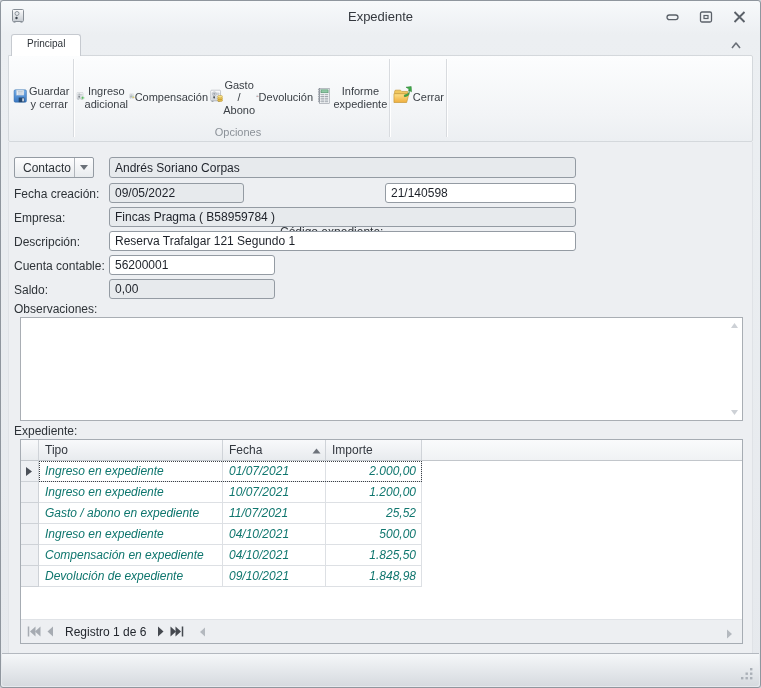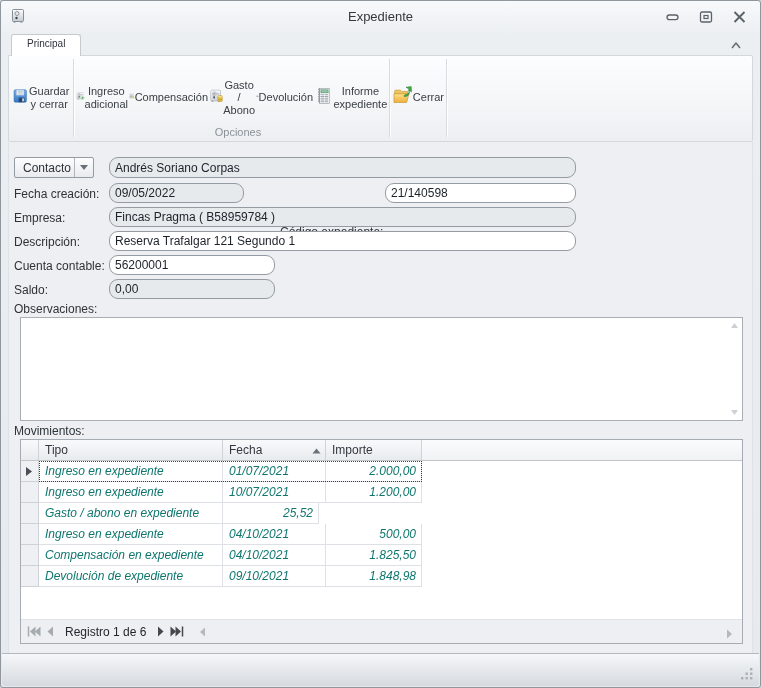--- a/index.html
+++ b/index.html
@@ -36,21 +36,21 @@
                     text-align:center; font-size:11px; color:#8b9198; }
 
   
   .main { position:absolute; top:141px; left:7px; right:7px; height:512px;
           background:#edeff2; border:1px solid #dfe2e6; border-top:none; }
 
   .flabel { position:absolute; font-size:12px; color:#2e3338; white-space:nowrap; }
 
   .field { position:absolute; height:20px; border:1px solid #949ba3; background:#ffffff;
            font-family:"Liberation Sans", sans-serif; font-size:12px; color:#1d2129;
-           padding:0 5px; border-radius:9px; }
+           padding:0 5px; border-radius:3px; }
   .field.ro { background:#e7eaed; }
 
   
   .split-btn { position:absolute; left:13px; top:156px; width:80px; height:21px; display:flex;
                border:1px solid #949ba3; border-radius:2px; background:linear-gradient(#fdfdfe,#e8ebee); }
   .split-main { flex:1; font-size:12px; color:#2e3338; display:flex; align-items:center; padding-left:8px; }
   .split-arrow { width:19px; border-left:1px solid #b0b5bb; display:flex; align-items:center; justify-content:center; }
 
   
   .textarea-wrap { position:absolute; left:19px; top:316px; width:723px; height:104px;
@@ -329,21 +329,21 @@
   <div class="textarea-wrap">
     <textarea style=""></textarea>
     <svg class="ta-arrow up" width="9" height="7" viewBox="0 0 9 7">
         <path d="M4.5 1 L8 6 H1 Z" fill="#cdd1d6"></path>
       </svg>
     <svg class="ta-arrow down" width="9" height="7" viewBox="0 0 9 7">
         <path d="M4.5 6 L1 1 H8 Z" fill="#cdd1d6"></path>
       </svg>
   </div>
 
-  <div class="flabel" style="left:13px; top:423px;">Movimientos:</div>
+  <div class="flabel" style="left:13px; top:423px;">Expediente:</div>
 
   <div class="grid">
     <div class="g-header">
       <div class="g-hcell hc-ind"></div>
       <div class="g-hcell hc-tipo">Tipo</div>
       <div class="g-hcell hc-fecha">
         <span>Fecha</span>
         <svg class="sort-icon" width="9" height="6" viewBox="0 0 9 6">
             <path d="M4.5 0.5 L8.5 5.5 H0.5 Z" fill="#6d727a"></path>
           </svg>
@@ -369,20 +369,21 @@
       <div class="row-cells">
         <div class="g-cell c-tipo">Ingreso en expediente</div>
         <div class="g-cell c-fecha">10/07/2021</div>
         <div class="g-cell c-importe">1.200,00</div>
       </div>
     </div>
     <div class="g-row">
       <div class="ind-cell"></div>
       <div class="row-cells">
         <div class="g-cell c-tipo">Gasto / abono en expediente</div>
+        <div class="g-cell c-fecha">11/07/2021</div>
         <div class="g-cell c-importe">25,52</div>
       </div>
     </div>
     <div class="g-row">
       <div class="ind-cell"></div>
       <div class="row-cells">
         <div class="g-cell c-tipo">Ingreso en expediente</div>
         <div class="g-cell c-fecha">04/10/2021</div>
         <div class="g-cell c-importe">500,00</div>
       </div>

